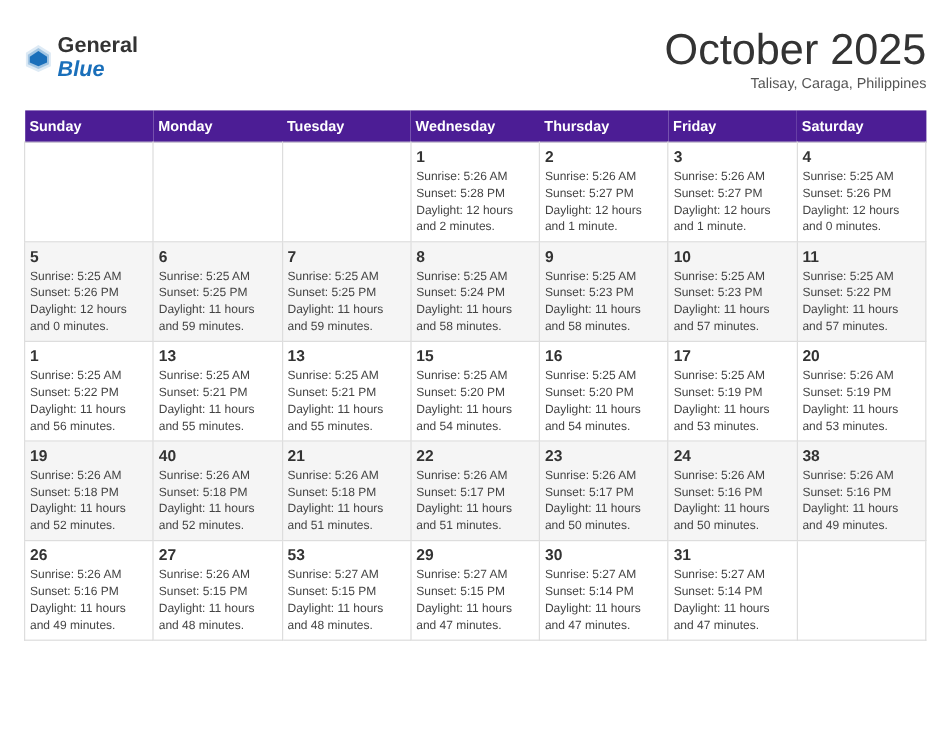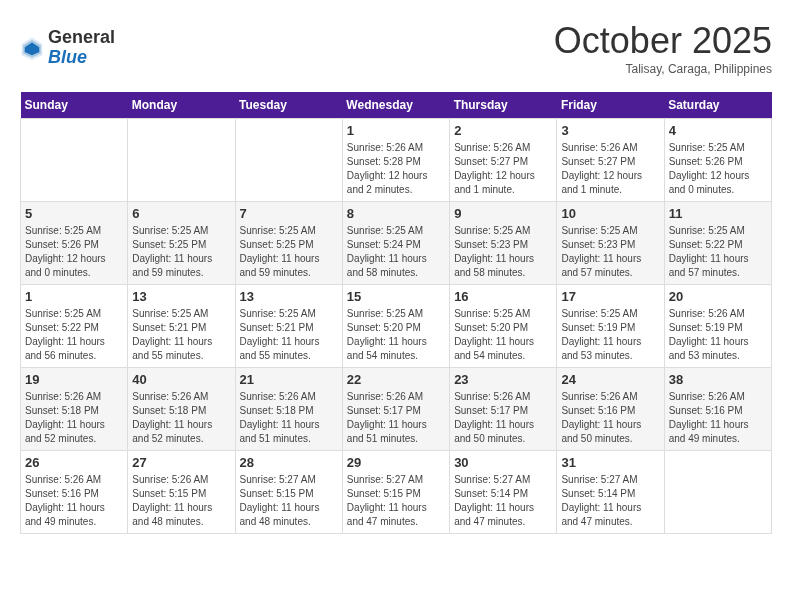--- a/index.html
+++ b/index.html
@@ -315,21 +315,21 @@
 and 49 minutes.</div>
         </td>
         <td>
           <div class="day-number">27</div>
           <div class="day-info" style="white-space: pre-line;">Sunrise: 5:26 AM
 Sunset: 5:15 PM
 Daylight: 11 hours
 and 48 minutes.</div>
         </td>
         <td>
-          <div class="day-number">28</div>
+          <div class="day-number">53</div>
           <div class="day-info" style="white-space: pre-line;">Sunrise: 5:27 AM
 Sunset: 5:15 PM
 Daylight: 11 hours
 and 48 minutes.</div>
         </td>
         <td>
           <div class="day-number">29</div>
           <div class="day-info" style="white-space: pre-line;">Sunrise: 5:27 AM
 Sunset: 5:15 PM
 Daylight: 11 hours

